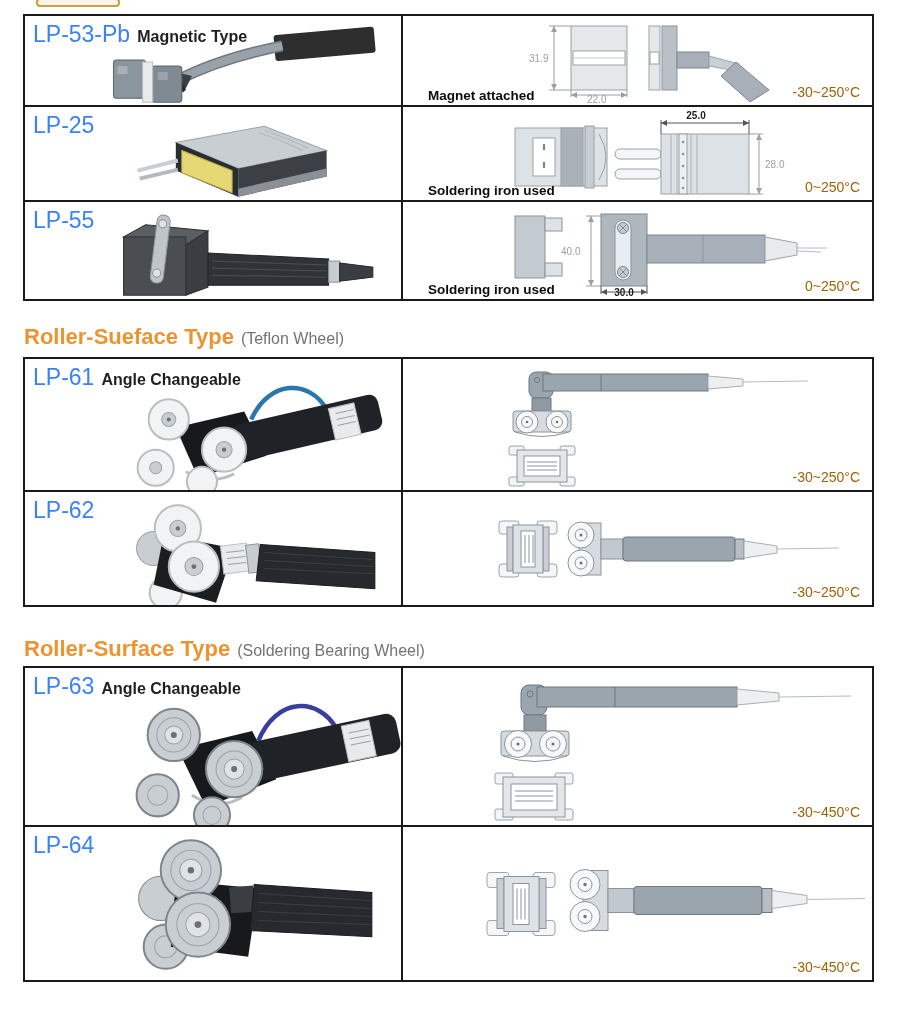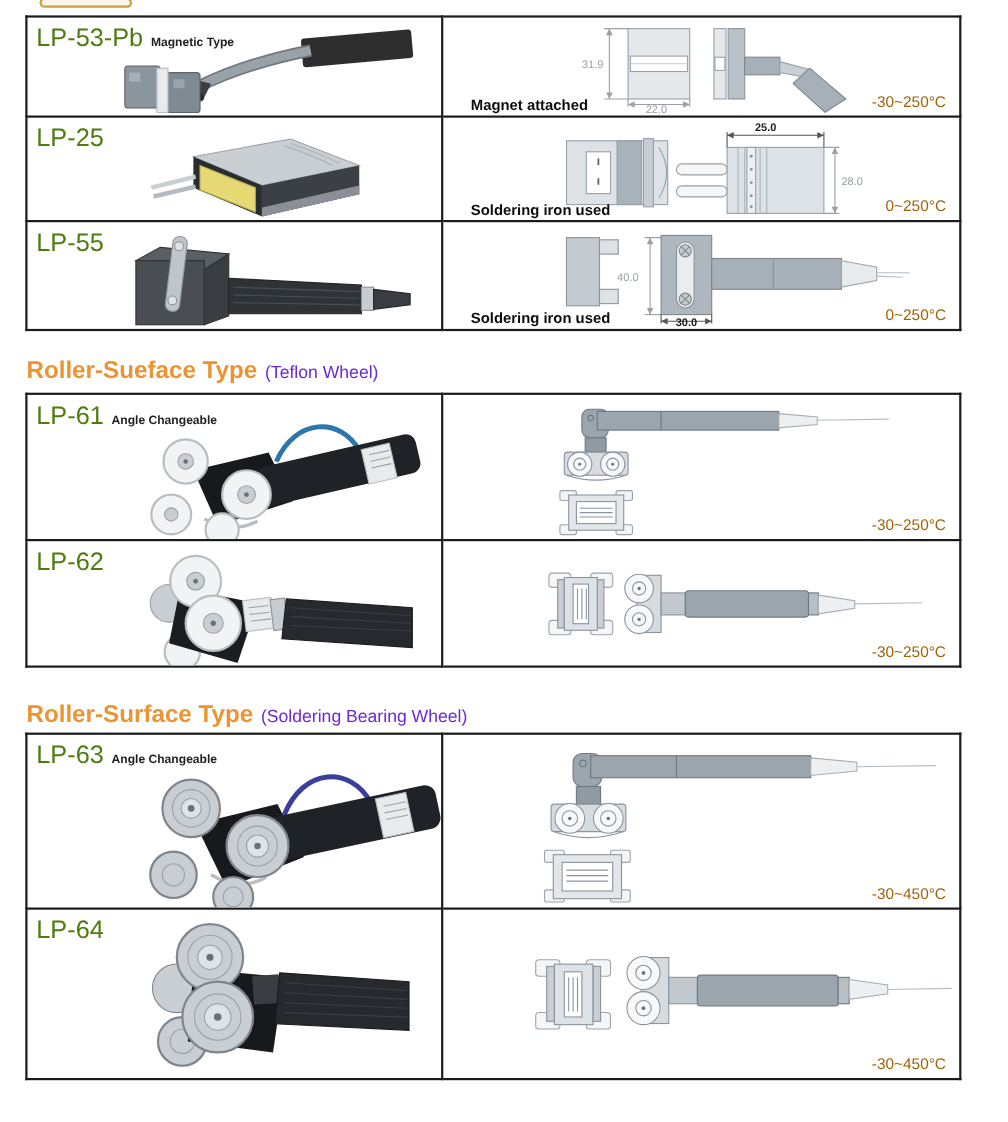--- a/index.html
+++ b/index.html
@@ -12,27 +12,27 @@
     border:2px solid #C9A23F;border-radius:4px;background:#FBF6EA;
   }
   table.prod{
     position:absolute;left:23px;width:851px;border-collapse:collapse;
     table-layout:fixed;background:#fff;
   }
   table.prod td{
     border:2px solid #1a1a1a;padding:0;position:relative;vertical-align:top;overflow:hidden;
   }
   .model-line{position:absolute;left:8px;top:5px;z-index:3;white-space:nowrap;}
-  .model{font-size:23px;color:#4d7c0f;}
-  .model-sub{font-size:11px;font-weight:bold;margin-left:7px;color:#1f1f1f;}
+  .model{font-size:23px;color:#3b82f6;}
+  .model-sub{font-size:16px;font-weight:bold;margin-left:7px;color:#1f1f1f;}
   .desc{position:absolute;left:6px;bottom:2px;font-size:13.5px;font-weight:bold;color:#0c0c0c;z-index:3;padding-left:19px;}
   .temp{position:absolute;right:12px;bottom:5px;font-size:14px;color:#a16207;z-index:3;}
   .fill-svg{position:absolute;left:0;top:0;width:100%;height:100%;}
   h2.sect{position:absolute;left:24px;margin:0;font-size:22px;font-weight:bold;color:#ED9432;white-space:nowrap;}
-  h2.sect .sub{font-size:16px;font-weight:normal;color:#6d28d9;margin-left:7px;}
+  h2.sect .sub{font-size:16px;font-weight:normal;color:#737373;margin-left:7px;}
   .dimg{font-size:10px;fill:#9aa0a6;}
   .dimb{font-size:10px;font-weight:bold;fill:#1c1c1c;}
 </style>
 </head>
 <body>
 
 <div class="frag"></div>
 
 <table class="prod" style="top:14px;">
   <colgroup>

